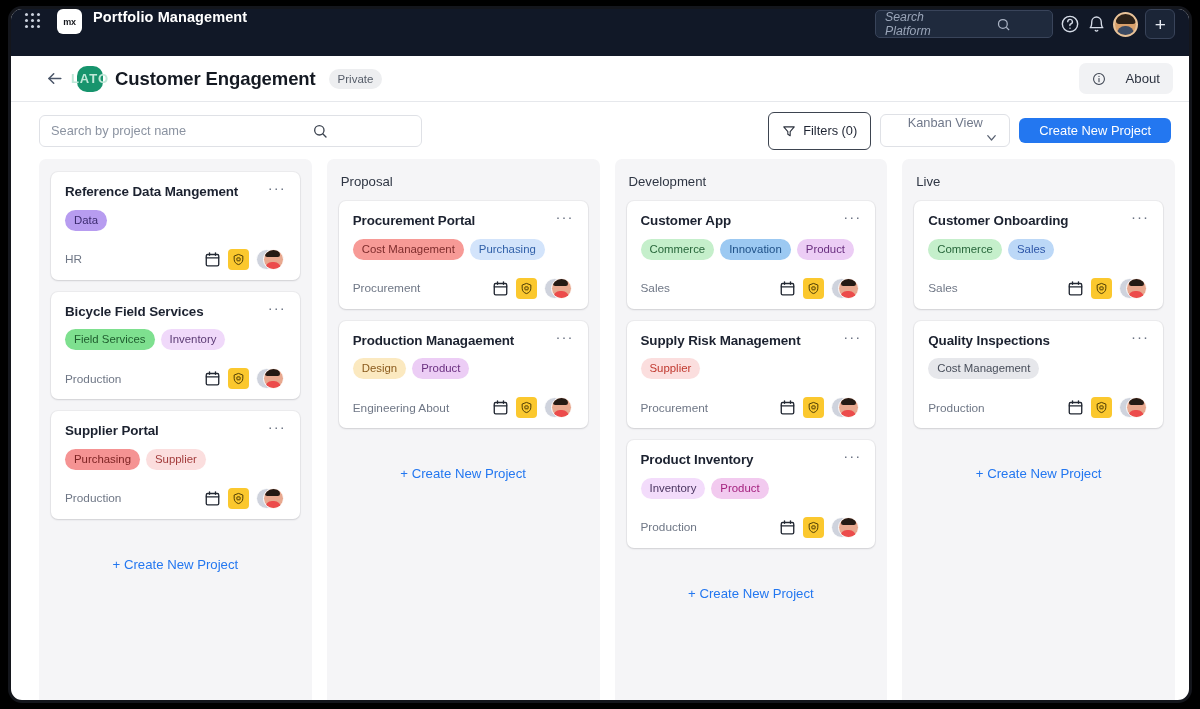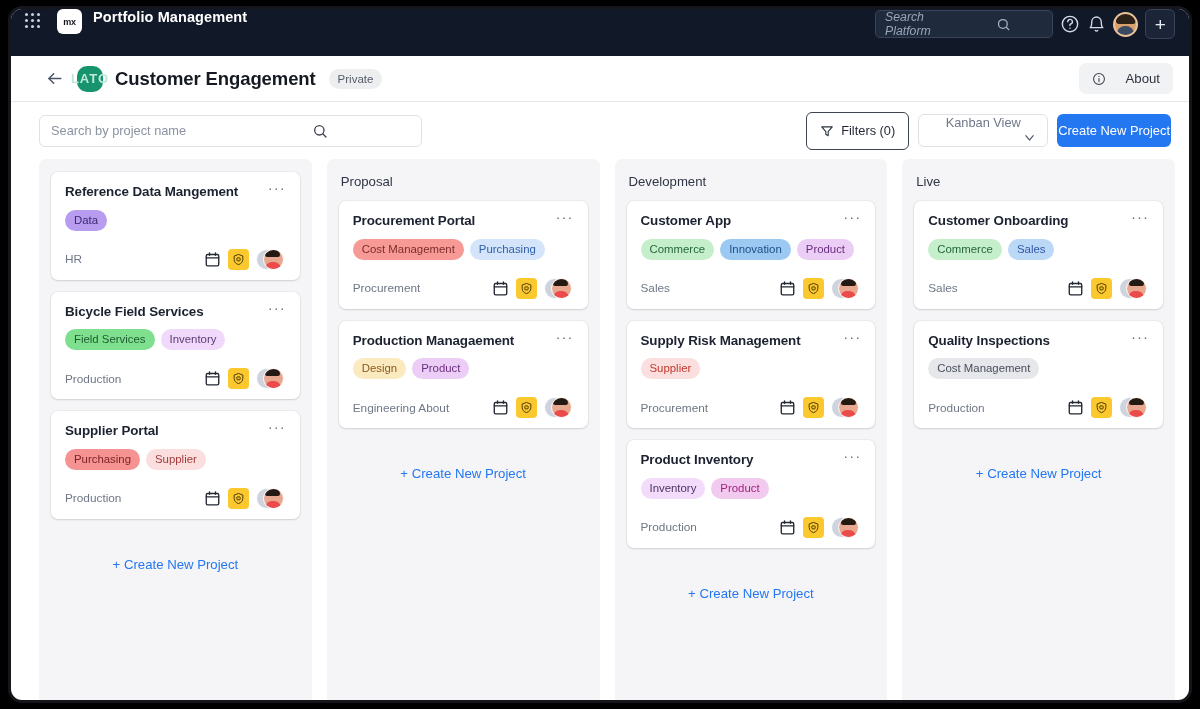--- a/index.html
+++ b/index.html
@@ -206,26 +206,26 @@
     border-radius: 6px;
     background: #fff;
     padding: 0 10px;
     display: flex; align-items: center;
     font-size: 12.8px; color: #70788a;
     cursor: pointer;
     flex-direction: column;
   }
   .view-select .chev { margin-left: auto; color: #5b6373; }
   .create-btn {
-    height: 33px;
+    height: 25px;
     background: #2377f0;
     color: #fff;
     border: none;
     border-radius: 6px;
-    padding: 0 1px;
+    padding: 0 20px;
     font-size: 12.9px;
     font-family: inherit;
     cursor: pointer;
   }
 
   
   .board {
     flex: 1 1 auto;
     display: flex;
     gap: 15px;

